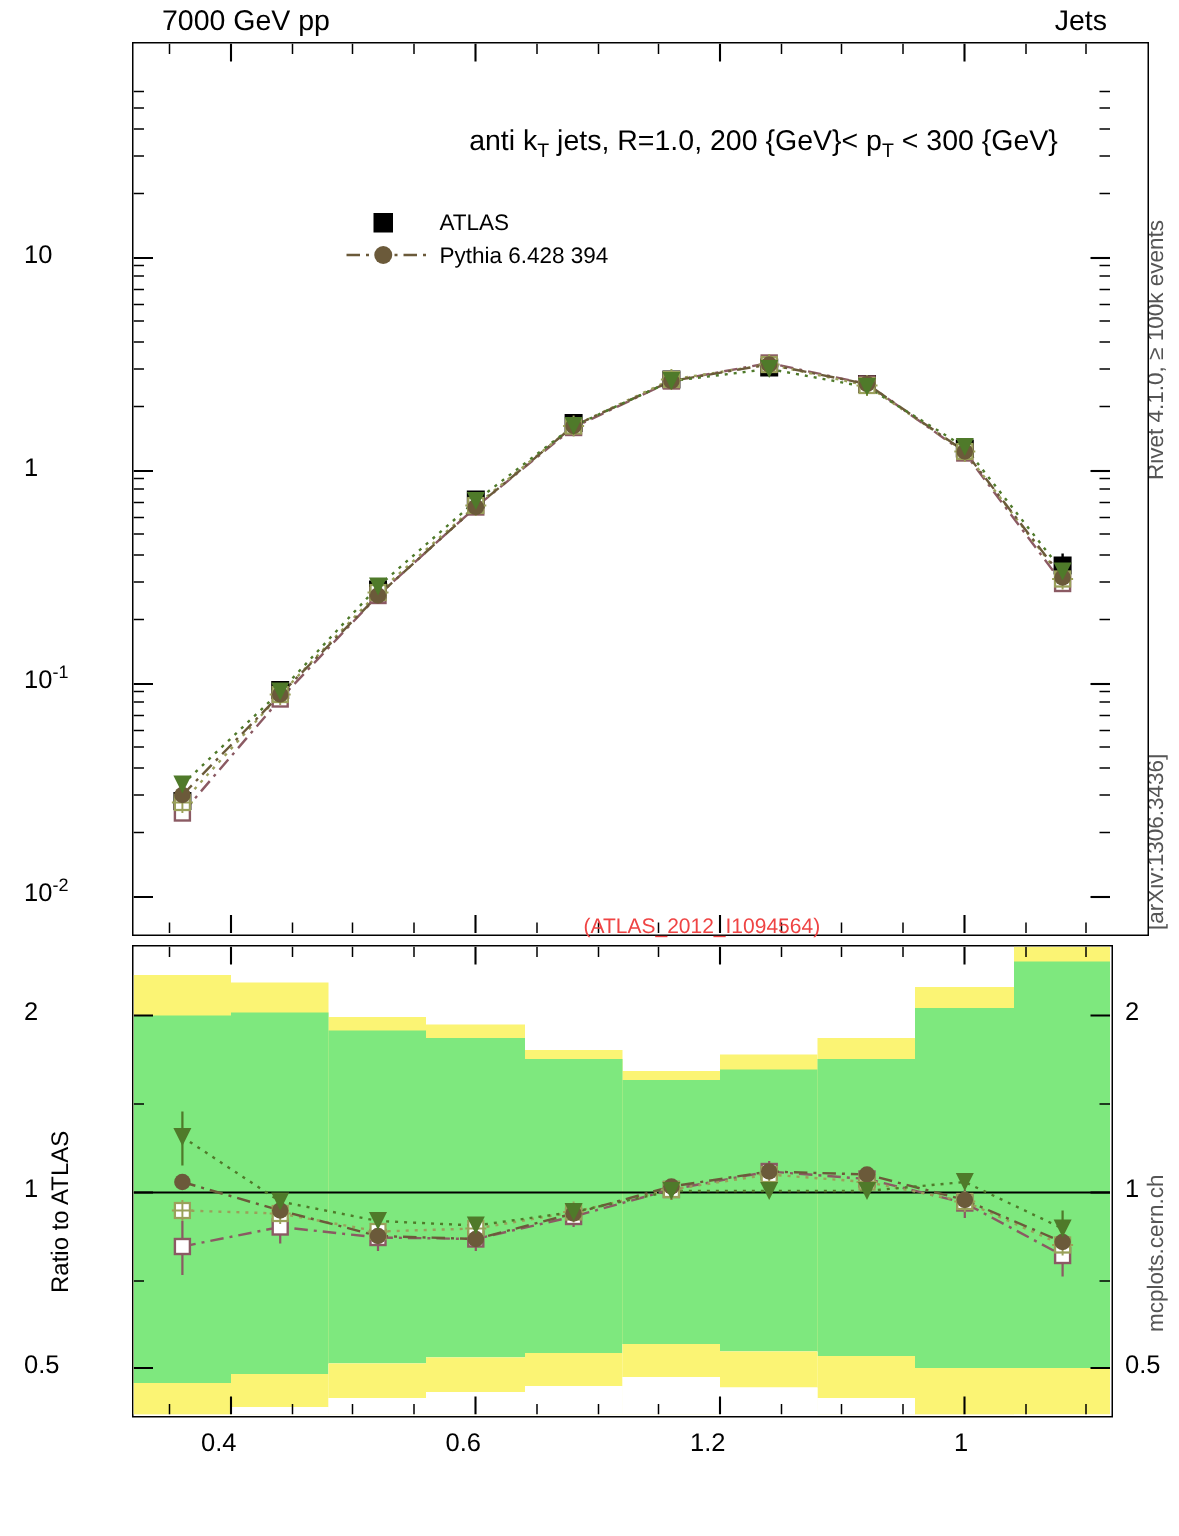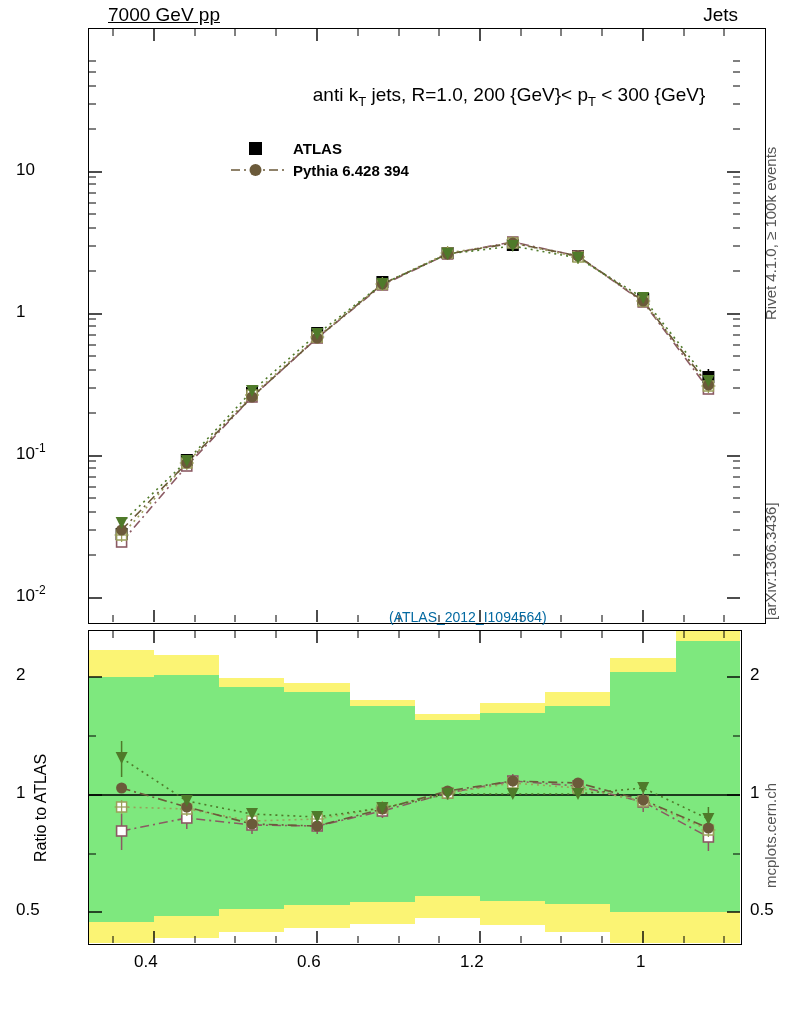--- a/index.html
+++ b/index.html
@@ -17,21 +17,21 @@
   #root {
     position: relative;
     width: 786px;
     height: 1024px;
   }
   .abs { position: absolute; }
   .hdr {
     font-size: 19px;
     top: 4px;
   }
-  #hdr-left { left: 108px; text-decoration: underline; }
+  #hdr-left { left: 108px; }
   #hdr-right { right: 48px; }
 
   
   #main-frame {
     left: 88px;
     top: 28px;
     width: 678px;
     height: 596px;
     border: 1.6px solid #000;
     box-sizing: border-box;
@@ -75,40 +75,40 @@
     left: 130px;
     top: 55px;
     font-size: 19px;
     width: 580px;
     text-align: center;
   }
   #watermark {
     left: 300px;
     top: 580px;
     font-size: 14px;
-    color: #0369a1;
+    color: #ef4444;
   }
 
   
   #legend {
     left: 140px;
     top: 108px;
     font-size: 15px;
   }
   .leg-row {
     display: flex;
     align-items: center;
     height: 22px;
   }
   .leg-mark {
     width: 58px;
     height: 20px;
     flex: 0 0 58px;
   }
-  .leg-label { padding-left: 6px; font-weight: bold; }
+  .leg-label { padding-left: 6px; }
 
   
   .tick {
     font-size: 17px;
     position: absolute;
     white-space: nowrap;
   }
   .ytick { text-align: left; }
 </style>
 </head>

